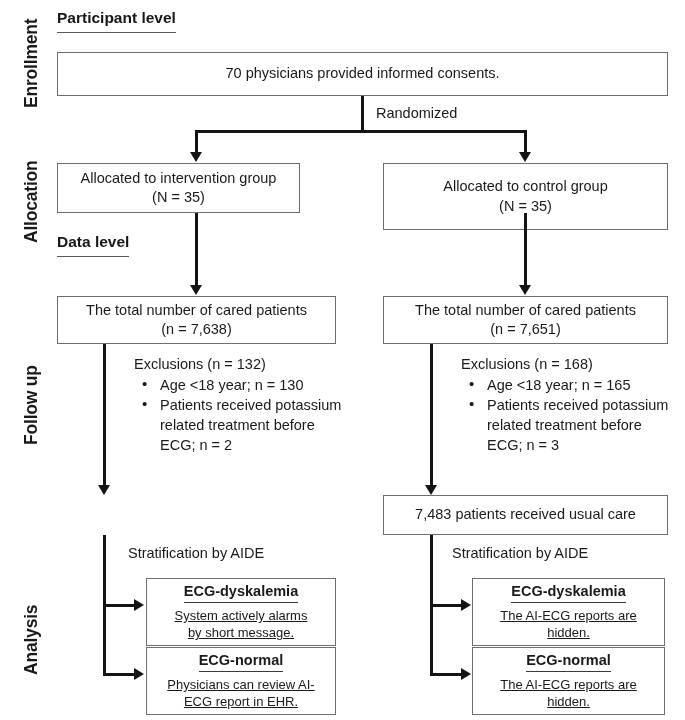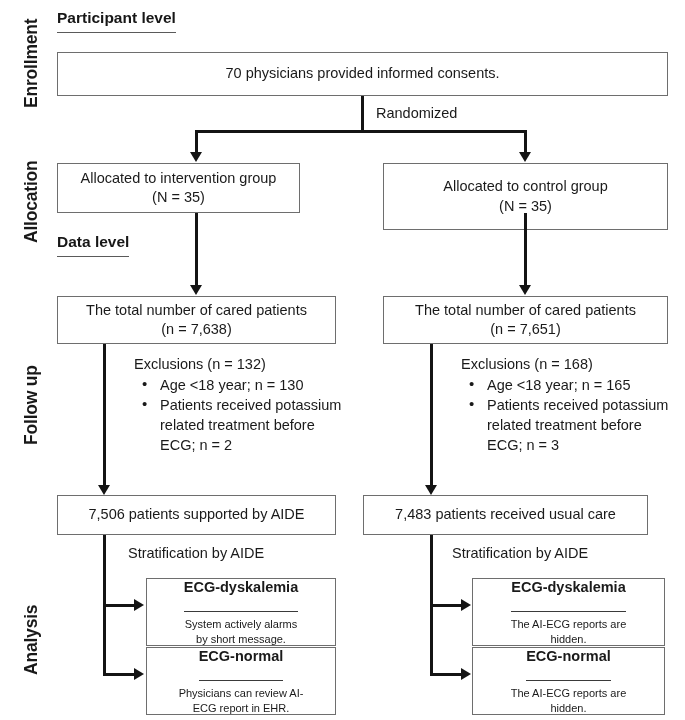--- a/index.html
+++ b/index.html
@@ -59,27 +59,28 @@
     line-height: 1.32;
     color: #1a1a1a;
     padding: 2px 6px;
   }
   .box .line { display: block; white-space: nowrap; }
 
   .box-title {
     font-weight: bold;
     font-size: 14.5px;
     border-bottom: 1.6px solid #3a3a3a;
-    padding-bottom: 14px;
+    padding-bottom: 1px;
     margin-bottom: 5px;
     white-space: nowrap;
   }
   .box-body {
-    font-size: 11px;
+    font-size: 13px;
     line-height: 1.3;
+    text-decoration: underline;
   }
 
   
   .free-text {
     position: absolute;
     font-size: 14.5px;
     color: #1a1a1a;
     white-space: nowrap;
     line-height: 1.3;
   }
@@ -206,24 +207,21 @@
     <span class="excl-item">
       <span class="bullet">•</span>
       <span>Age &lt;18 year; n = 165</span>
     </span>
     <span class="excl-item">
       <span class="bullet">•</span>
       <span>Patients received potassium related treatment before ECG; n = 3</span>
     </span>
   </div>
 
-  <div class="box" style="left:57px; top:495px; width:279px; height:40px;">
-    <span class="line">7,506 patients supported by AIDE</span>
-  </div>
-  <div class="box" style="left:363px; top:495px; width:285px; height:40px;">
+  <div class="box" style="left:383px; top:495px; width:285px; height:40px;">
     <span class="line">7,483 patients received usual care</span>
   </div>
 
   <div class="free-text" style="left:128px; top:544px;">Stratification by AIDE</div>
   <div class="free-text" style="left:452px; top:544px;">Stratification by AIDE</div>
 
   <div class="vline" style="left:103px; top:535px; height:140px;"></div>
   <div class="hline" style="left:103px; top:604px; width:33px;"></div>
   <div class="arrow-right" style="left:134px; top:599px;"></div>
   <div class="hline" style="left:103px; top:673px; width:33px;"></div>

